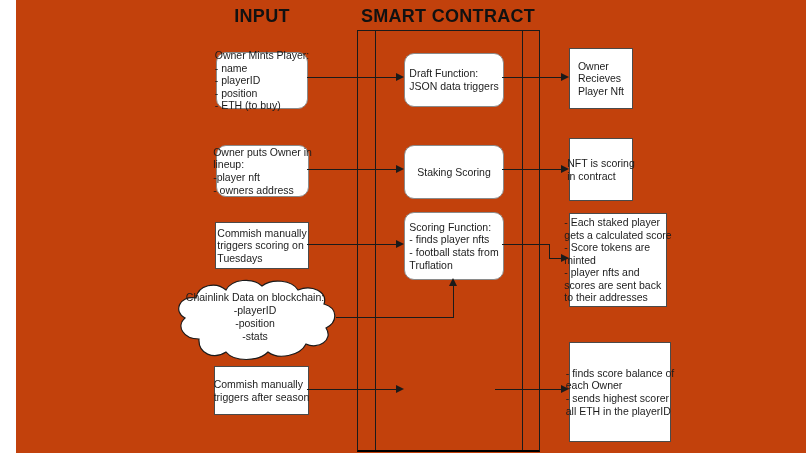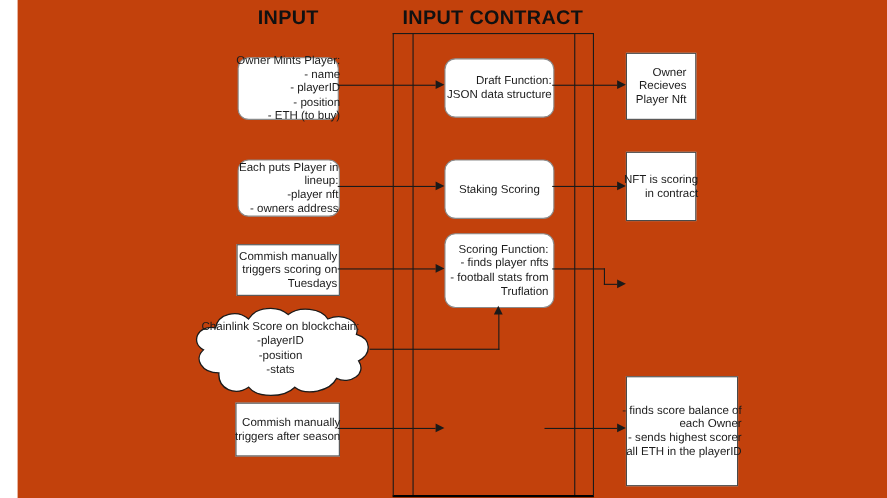--- a/index.html
+++ b/index.html
@@ -14,21 +14,21 @@
   .lane {
     position:absolute; border:1px solid #1a1a1a; border-bottom:2px solid #000000;
     background:transparent;
   }
   .node {
     position:absolute; background:#ffffff; border:1px solid #4a4a4a;
     display:flex; align-items:center; justify-content:center;
   }
   .node.rounded { border:1px solid #8a8a8a; border-radius:10px; }
   .txt {
-    display:block; text-align:right; font-size:10.5px; line-height:1.2;
+    display:block; text-align:left; font-size:10.5px; line-height:1.2;
     color:#1c1c1c; white-space:pre-line; flex-shrink:0;
   }
   .hline { position:absolute; height:1px; background:#1a1a1a; }
   .vline { position:absolute; width:1px; background:#1a1a1a; }
   .arrow-right {
     position:absolute; width:0; height:0;
     border-top:4px solid transparent; border-bottom:4px solid transparent;
     border-left:8px solid #1a1a1a;
   }
   .arrow-up {
@@ -41,45 +41,45 @@
     position:absolute; text-align:center; font-size:10.5px; line-height:1.25;
     color:#1c1c1c; white-space:pre-line;
   }
 </style>
 </head>
 <body>
 
 <div class="canvas">
 
   <div class="col-header" style="left:196px;top:6px;width:100px">INPUT</div>
-  <div class="col-header" style="left:332px;top:6px;width:200px">INPUT CONTRACT</div>
+  <div class="col-header" style="left:332px;top:6px;width:200px">SMART CONTRACT</div>
 
   <div class="lane" style="left:341px;top:30px;width:181px;height:419px"></div>
   <div class="vline" style="left:359px;top:30px;height:420px"></div>
   <div class="vline" style="left:506px;top:30px;height:420px"></div>
 
   <div class="node rounded" style="left:200px;top:52px;width:90px;height:55px">
     <span class="txt">Owner Mints Player:
 - name
 - playerID
 - position
 - ETH (to buy)</span>
   </div>
   <div class="node rounded" style="left:388px;top:53px;width:98px;height:52px">
     <span class="txt">Draft Function:
-JSON data structure</span>
+JSON data triggers</span>
   </div>
   <div class="node" style="left:553px;top:48px;width:62px;height:59px">
     <span class="txt">Owner
 Recieves
 Player Nft</span>
   </div>
 
   <div class="node rounded" style="left:200px;top:145px;width:91px;height:50px">
-    <span class="txt">Each puts Player in
+    <span class="txt">Owner puts Owner in
 lineup:
 -player nft
 - owners address</span>
   </div>
   <div class="node rounded" style="left:388px;top:145px;width:98px;height:52px">
     <span class="txt">Staking Scoring</span>
   </div>
   <div class="node" style="left:553px;top:138px;width:62px;height:61px">
     <span class="txt">NFT is scoring
 in contract</span>
@@ -89,37 +89,46 @@
     <span class="txt">Commish manually
 triggers scoring on
 Tuesdays</span>
   </div>
   <div class="node rounded" style="left:388px;top:212px;width:98px;height:66px">
     <span class="txt">Scoring Function:
 - finds player nfts
 - football stats from
 Truflation</span>
   </div>
+  <div class="node" style="left:553px;top:213px;width:96px;height:92px">
+    <span class="txt">- Each staked player
+gets a calculated score
+- Score tokens are
+minted
+- player nfts and
+scores are sent back
+to their addresses</span>
+  </div>
 
   <div class="cloud-wrap" style="left:153px;top:275px;width:172px;height:90px">
     <svg width="172" height="90" viewBox="0 0 172 90">
       <path d="M 30 64
                C 14 64, 7 51, 16 43
                C 4 37, 10 20, 27 23
                C 29 10, 47 6, 57 15
                C 63 4, 83 2, 93 11
                C 103 3, 123 5, 129 15
                C 143 9, 159 17, 155 29
                C 169 33, 169 47, 157 53
                C 165 65, 149 75, 137 69
                C 131 81, 109 85, 99 77
                C 89 87, 65 87, 57 77
                C 45 85, 29 79, 30 64 Z" fill="#ffffff" stroke="#1a1a1a" stroke-width="1.2"></path>
     </svg>
-    <div class="cloud-text" style="left:6px;top:16px;width:160px">Chainlink Score on blockchain:
+    <div class="cloud-text" style="left:6px;top:16px;width:160px">Chainlink Data on blockchain:
 -playerID
 -position
 -stats</div>
   </div>
 
   <div class="node" style="left:198px;top:366px;width:93px;height:47px">
     <span class="txt">Commish manually
 triggers after season</span>
   </div>
   <div class="node" style="left:553px;top:342px;width:100px;height:98px">

